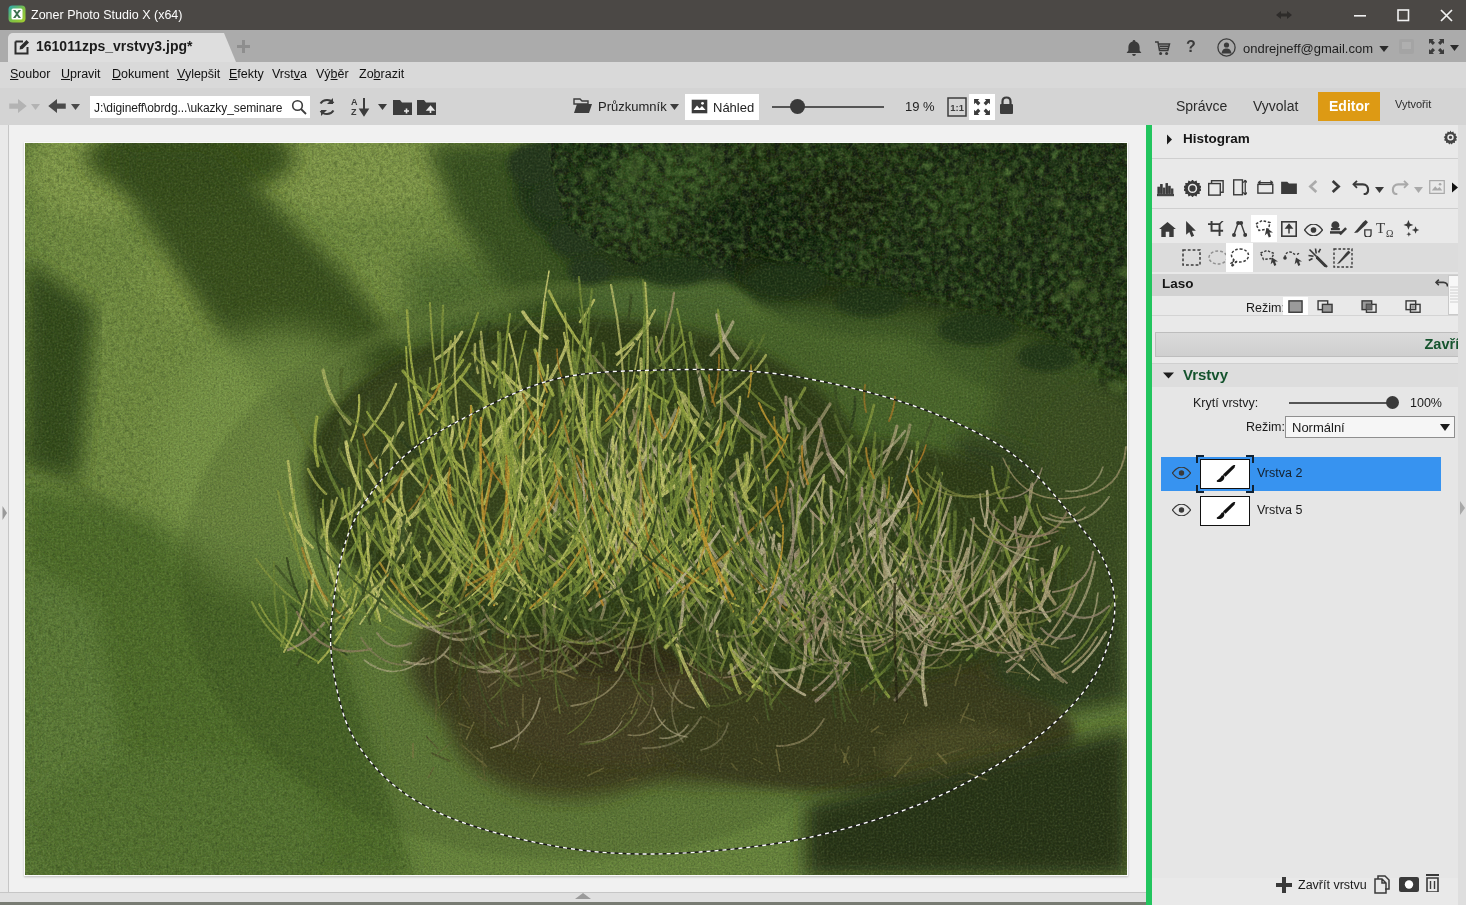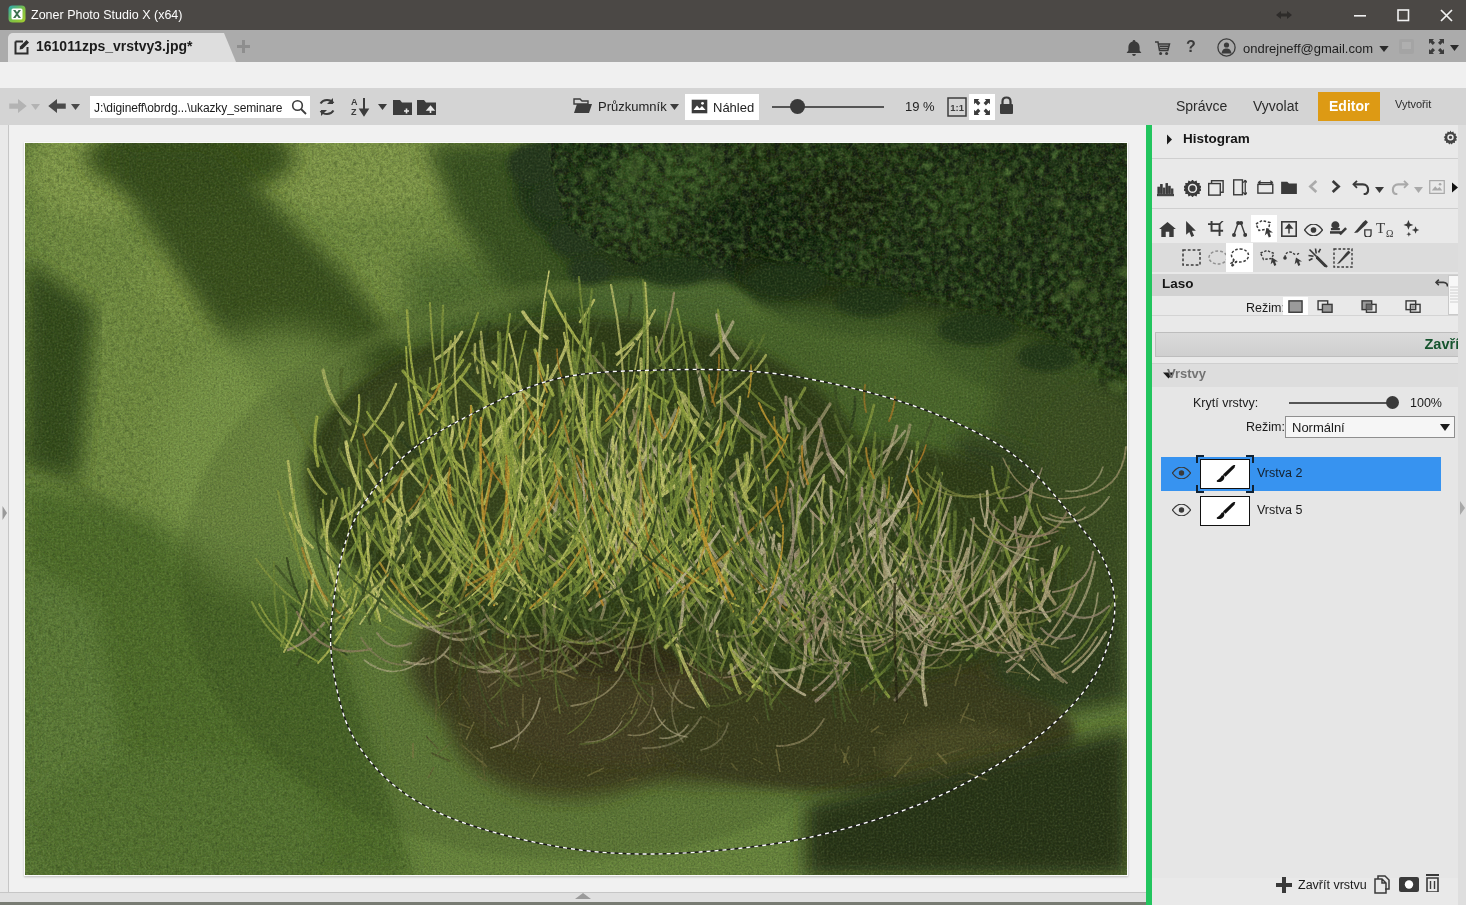--- a/index.html
+++ b/index.html
@@ -98,20 +98,30 @@
       <g fill="#3b3b3b">
         <path d="M1 1 H6 L4.6 2.4 L7 4.8 L4.8 7 L2.4 4.6 L1 6 Z"></path>
         <path d="M16 1 V6 L14.6 4.6 L12.2 7 L10 4.8 L12.4 2.4 L11 1 Z"></path>
         <path d="M1 16 V11 L2.4 12.4 L4.8 10 L7 12.2 L4.6 14.6 L6 16 Z"></path>
         <path d="M16 16 H11 L12.4 14.6 L10 12.2 L12.2 10 L14.6 12.4 L16 11 Z"></path>
       </g>
     </svg>
   <svg class="abs" style="left:1450px;top:45px" width="9" height="6" viewBox="0 0 9 6">
       <path d="M0 0 H9 L4.5 6 Z" fill="#2a2a2a"></path>
     </svg>
+  <div id="menubar">
+    <span style="left:10px"><u>S</u>oubor</span>
+    <span style="left:61px"><u>U</u>pravit</span>
+    <span style="left:112px"><u>D</u>okument</span>
+    <span style="left:177px"><u>V</u>ylepšit</span>
+    <span style="left:229px"><u>E</u>fekty</span>
+    <span style="left:272px">Vrst<u>v</u>a</span>
+    <span style="left:316px">Vý<u>b</u>ěr</span>
+    <span style="left:359px">Zo<u>b</u>razit</span>
+  </div>
   <div id="toolbar"></div>
 
   <svg class="abs" style="left:9px;top:99px" width="18" height="14" viewBox="0 0 20 16">
       <path d="M0 5 H10 V0 L20 8 L10 16 V11 H0 Z" fill="#b3b3b3"></path>
     </svg>
   <svg class="abs" style="left:31px;top:104px" width="9" height="6" viewBox="0 0 9 6">
       <path d="M0 0 H9 L4.5 6 Z" fill="#b3b3b3"></path>
     </svg>
   <svg class="abs" style="left:48px;top:99px" width="18" height="14" viewBox="0 0 20 16">
       <path d="M20 5 H10 V0 L0 8 L10 16 V11 H20 Z" fill="#4a4a4a"></path>
@@ -2270,21 +2280,21 @@
       </svg>
     <div class="abs" style="left:0px;top:190px;width:312px;height:17px;background:#e9e9e9;border-top:1px solid #d4d4d4"></div>
     
     <div class="abs" style="left:3px;top:207px;width:306px;height:25px;background:linear-gradient(#dadada,#cfcfcf);border:1px solid #bdbdbd"></div>
     <div class="abs" style="left:0px;top:211px;width:312px;text-align:right;font-size:14.5px;font-weight:bold;color:#14532d">Zavřít</div>
     
     <div class="abs" style="left:0px;top:238px;width:312px;height:24px;background:#dddddd;border-top:1px solid #cfcfcf"></div>
     <svg class="abs" style="left:11px;top:247px" width="11" height="7" viewBox="0 0 11 7">
         <path d="M0 0.5 H11 L5.5 6.5 Z" fill="#1c1c1c"></path>
       </svg>
-    <div class="abs" style="left:15px;top:241px;font-size:13px;font-weight:bold;color:#737373">Vrstvy</div>
+    <div class="abs" style="left:31px;top:241px;font-size:15px;font-weight:bold;color:#14532d">Vrstvy</div>
     <div class="abs" style="left:0px;top:262px;width:312px;height:491px;background:#e6e6e6"></div>
     <div class="abs" style="left:41px;top:271px;font-size:12.5px;color:#1a1a1a">Krytí vrstvy:</div>
     <div class="abs" style="left:137px;top:277px;width:100px;height:2px;background:#555"></div>
     <div class="abs" style="left:234px;top:271px;width:13px;height:13px;border-radius:50%;background:#3a3a3a"></div>
     <div class="abs" style="left:258px;top:271px;font-size:12.5px;color:#1a1a1a">100%</div>
     <div class="abs" style="left:94px;top:295px;font-size:12.5px;color:#1a1a1a">Režim:</div>
     <div class="abs" style="left:133px;top:291px;width:170px;height:22px;background:#f6f6f6;border:1px solid #8f8f8f"></div>
     <div class="abs" style="left:140px;top:295px;font-size:13px;color:#1a1a1a">Normální</div>
     <svg class="abs" style="left:288px;top:299px" width="10" height="7" viewBox="0 0 10 7">
         <path d="M0 0 H10 L5 7 Z" fill="#1c1c1c"></path>

